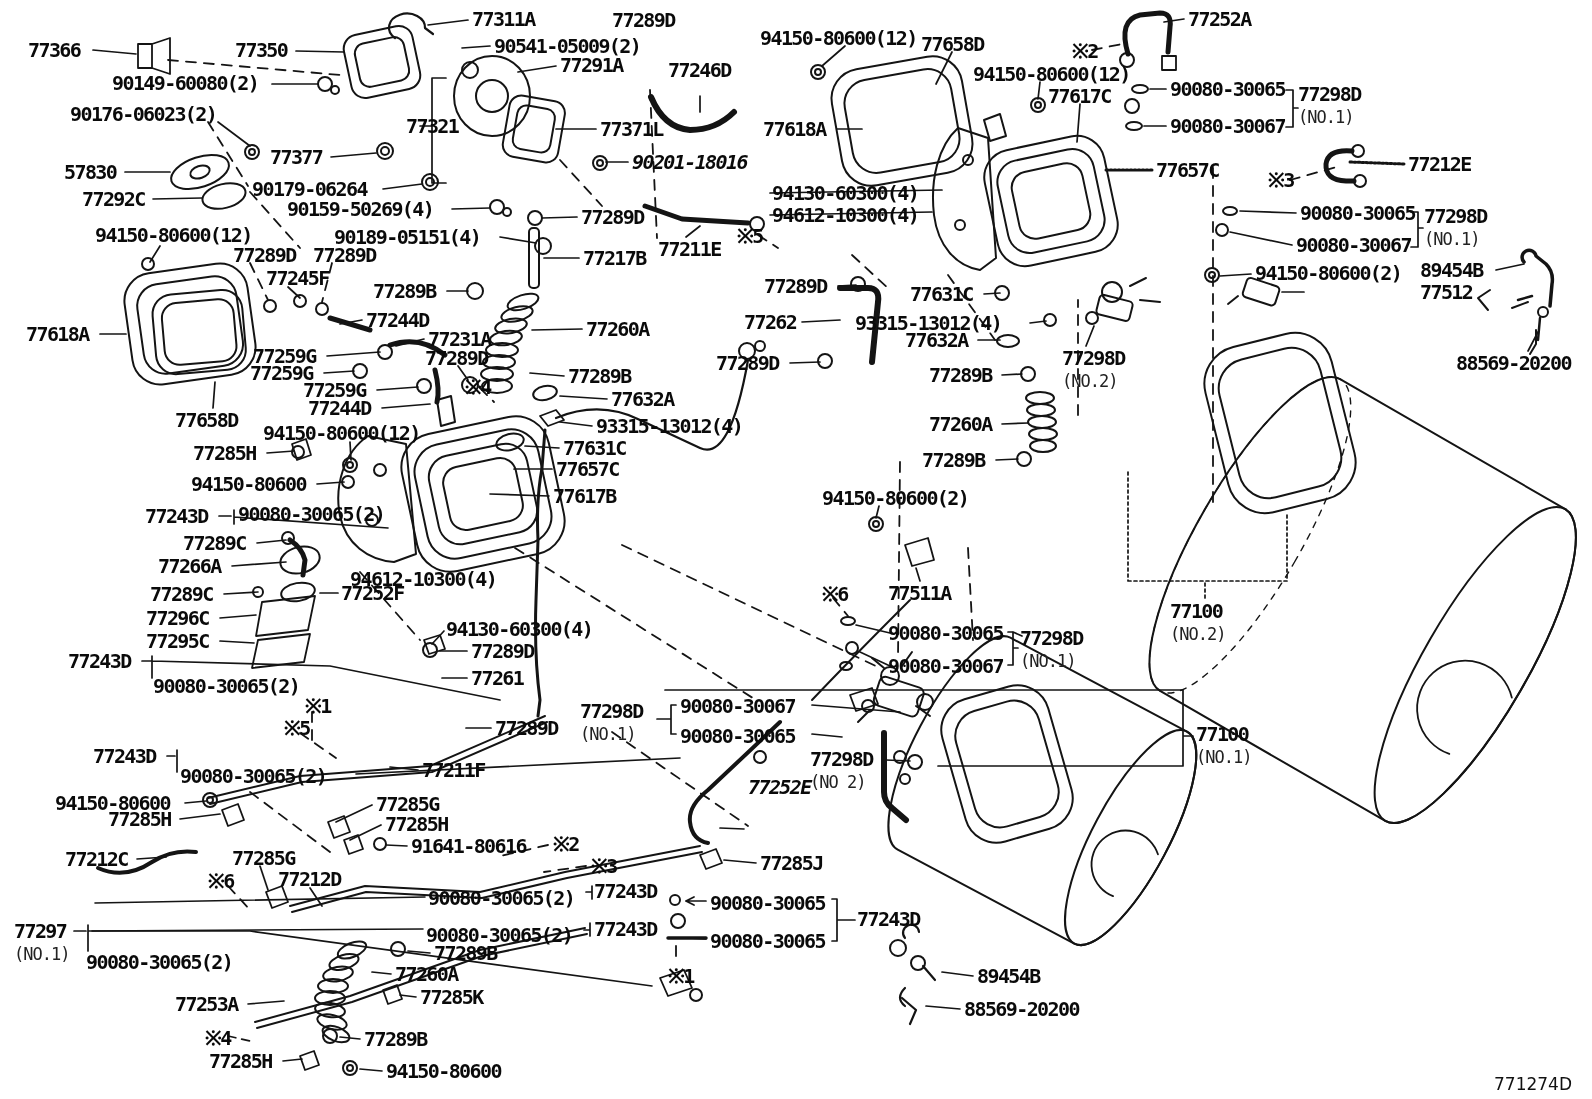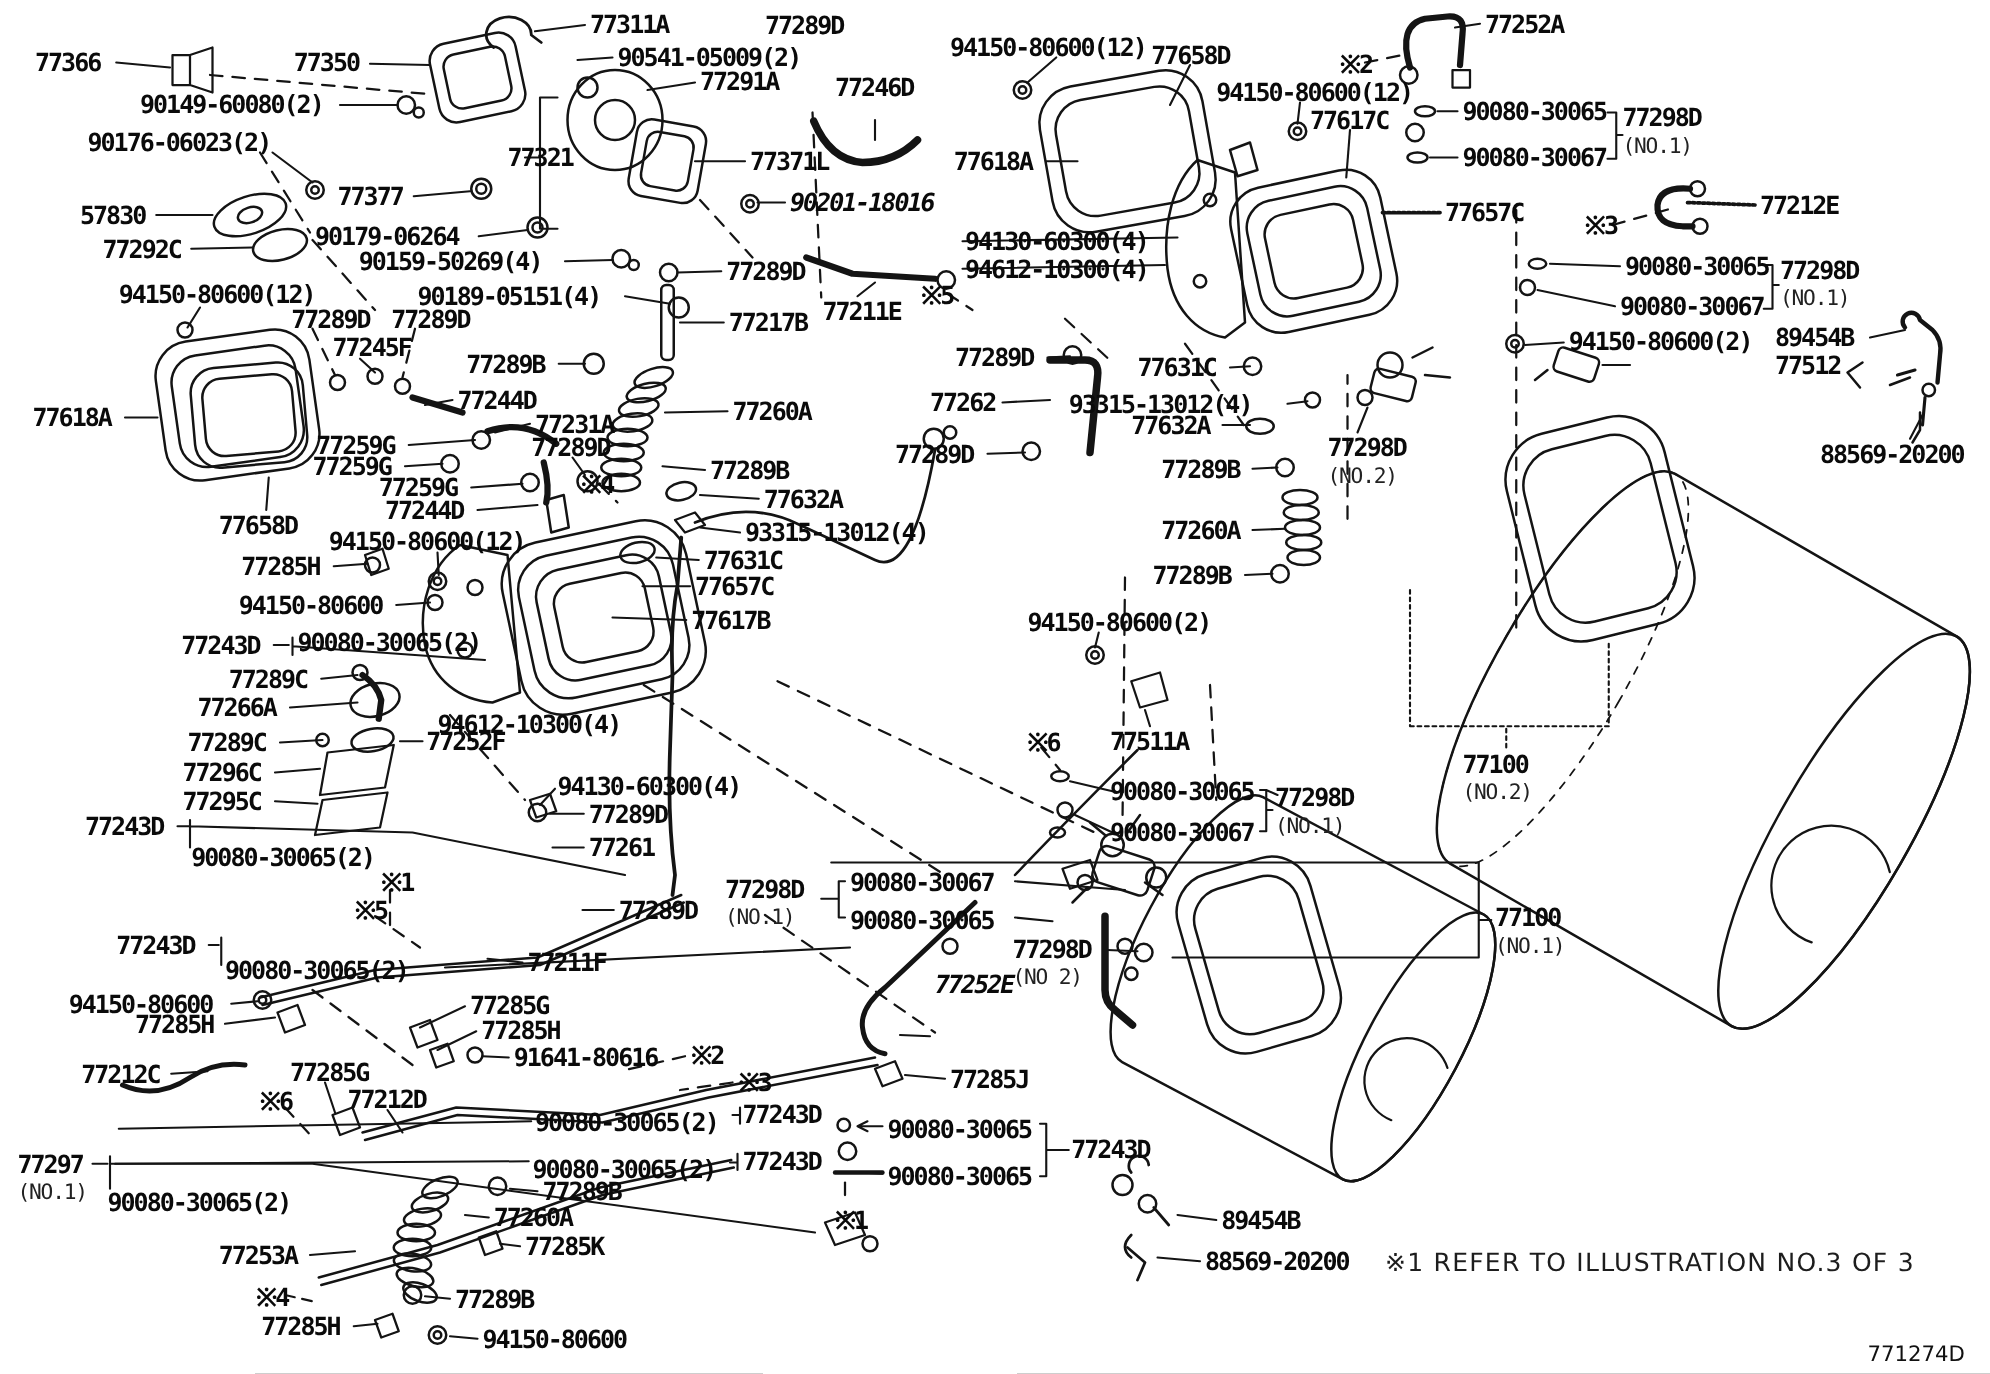--- a/index.html
+++ b/index.html
@@ -565,15 +565,14 @@
       <div class="lbl" style="left: 748px; top: 777px; font-style: italic;">77252E</div>
       <div class="lbl" style="left: 760px; top: 853px;">77285J</div>
       <div class="lbl" style="left: 710px; top: 893px;">90080-30065</div>
       <div class="lbl" style="left: 857px; top: 909px;">77243D</div>
       <div class="lbl" style="left: 710px; top: 931px;">90080-30065</div>
       <div class="lbl" style="left: 668px; top: 966px;">※1</div>
       <div class="lbl" style="left: 977px; top: 966px;">89454B</div>
       <div class="lbl" style="left: 964px; top: 999px;">88569-20200</div>
     </div>
 
-  <div id="note">※1 REFER TO ILLUSTRATION NO.3 OF 3</div>
   <div id="code">771274D</div>
 </div>
 
 </body></html>

